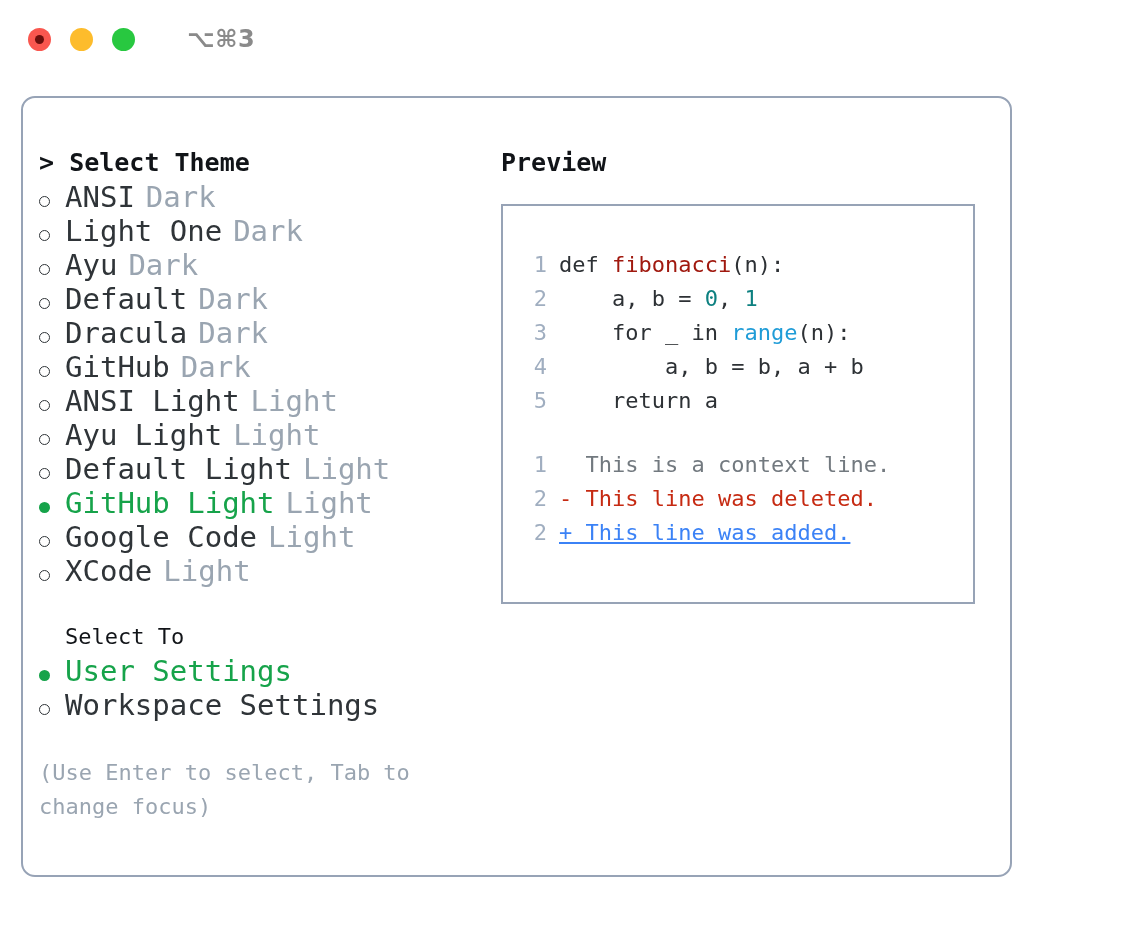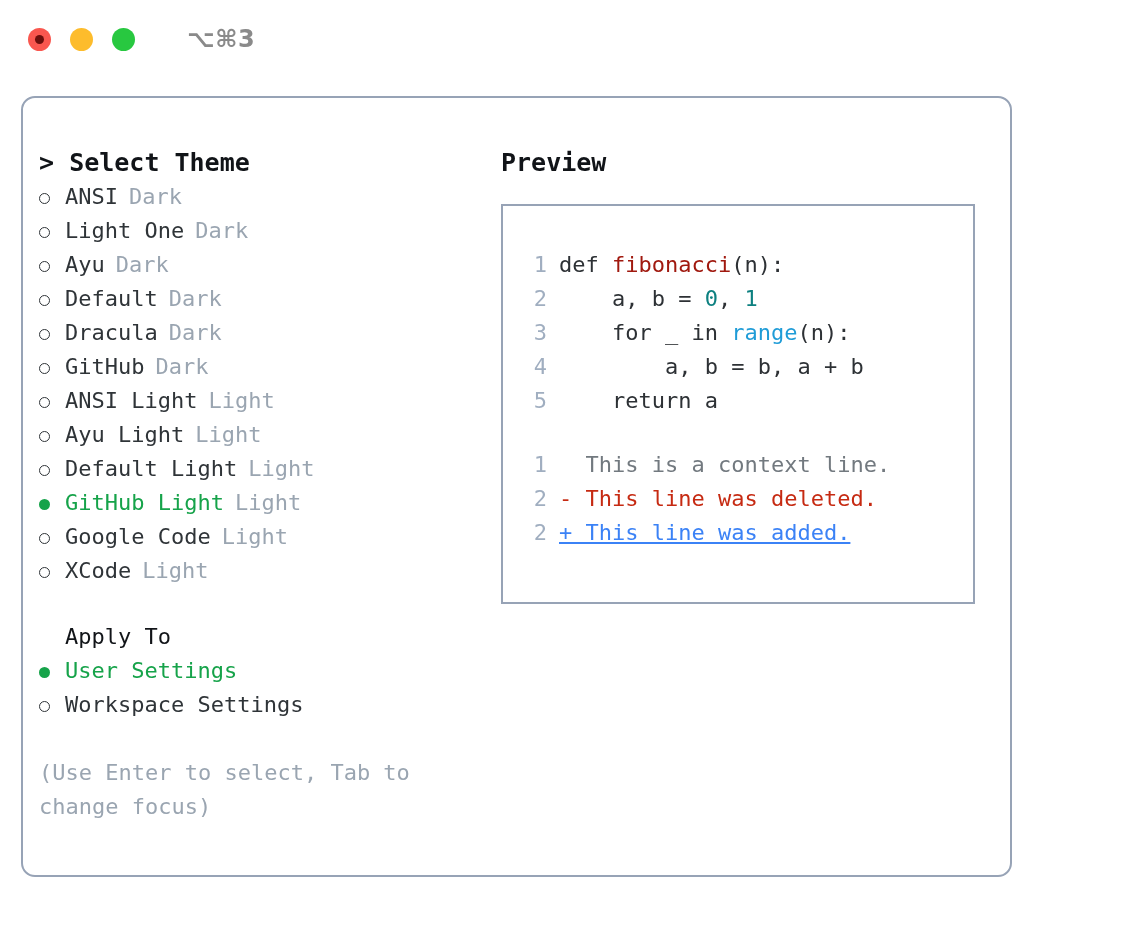--- a/index.html
+++ b/index.html
@@ -108,21 +108,21 @@
   }
   .section-title .caret { color: #111418; }
 
   .opt-list { margin-top: 0; }
 
   .opt-row {
     display: flex;
     align-items: baseline;
     height: 34px;
     line-height: 34px;
-    font-size: 22px;
+    font-size: 29px;
     white-space: pre;
   }
   .bullet {
     width: 26px;
     flex: 0 0 26px;
     display: inline-flex;
     align-items: center;
     justify-content: flex-start;
     height: 34px;
   }
@@ -248,21 +248,21 @@
             <div class="opt-row"><span class="bullet empty"><i></i></span><span class="opt-label">GitHub</span><span class="opt-tag">Dark</span></div>
             <div class="opt-row"><span class="bullet empty"><i></i></span><span class="opt-label">ANSI Light</span><span class="opt-tag">Light</span></div>
             <div class="opt-row"><span class="bullet empty"><i></i></span><span class="opt-label">Ayu Light</span><span class="opt-tag">Light</span></div>
             <div class="opt-row"><span class="bullet empty"><i></i></span><span class="opt-label">Default Light</span><span class="opt-tag">Light</span></div>
             <div class="opt-row selected"><span class="bullet filled"><i></i></span><span class="opt-label">GitHub Light</span><span class="opt-tag">Light</span></div>
             <div class="opt-row"><span class="bullet empty"><i></i></span><span class="opt-label">Google Code</span><span class="opt-tag">Light</span></div>
             <div class="opt-row"><span class="bullet empty"><i></i></span><span class="opt-label">XCode</span><span class="opt-tag">Light</span></div>
           </div>
 
         <div class="subsection">
-          <div class="subsection-title">Apply To</div>
+          <div class="subsection-title">Select To</div>
           <div class="opt-list" id="apply-list">
               <div class="opt-row selected"><span class="bullet filled"><i></i></span><span class="opt-label">User Settings</span></div>
               <div class="opt-row"><span class="bullet empty"><i></i></span><span class="opt-label">Workspace Settings</span></div>
             </div>
         </div>
 
         <div class="hint">(Use Enter to select, Tab to change focus)</div>
       </div>
 
       <div class="right-col">

